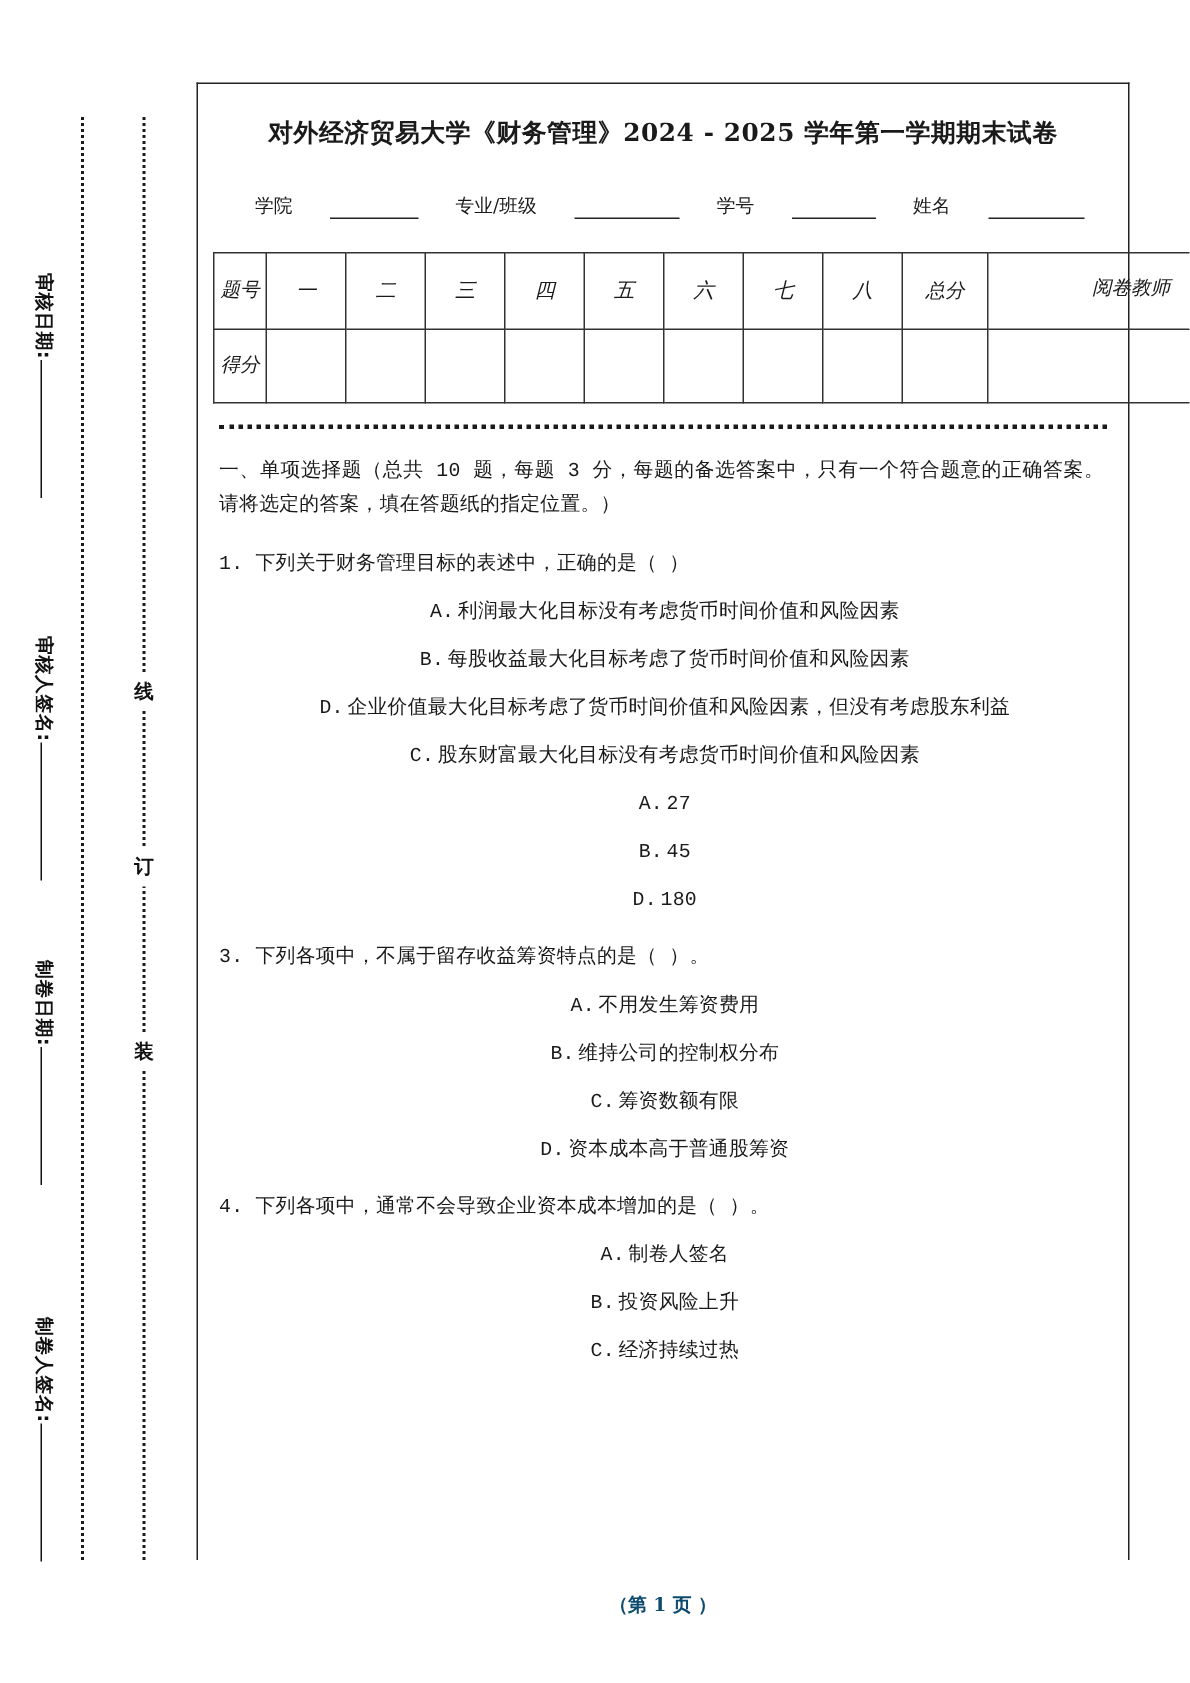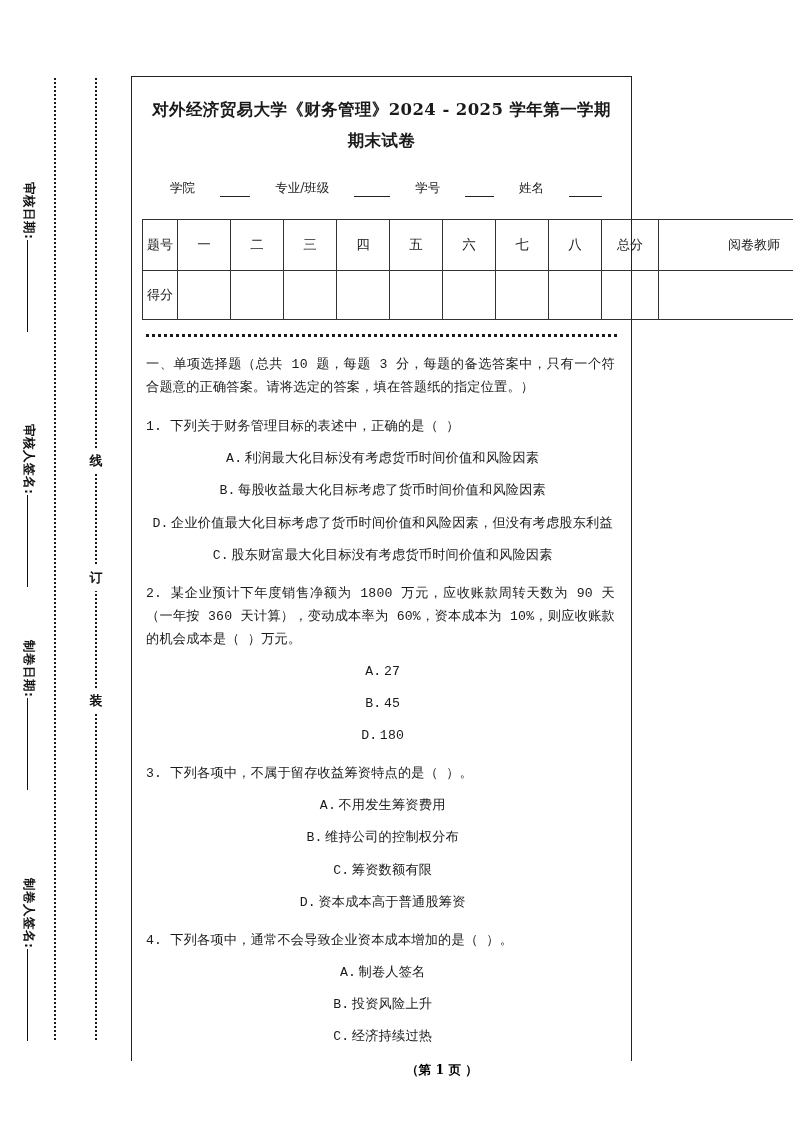--- a/index.html
+++ b/index.html
@@ -78,22 +78,22 @@
     color: #111;
   }
   .seal-word.w1 { top: 448px; }
   .seal-word.w2 { top: 565px; }
   .seal-word.w3 { top: 688px; }
 
   
   .paper {
     position: absolute;
     left: 131px;
-    top: 76px;
-    width: 501px;
+    top: 55px;
+    width: 622px;
     height: 985px;
     border-left: 1.6px solid #222;
     border-right: 1.6px solid #222;
     border-top: 1.6px solid #222;
     box-sizing: border-box;
     padding: 0 10px;
   }
 
   .title {
     text-align: center;
@@ -131,20 +131,21 @@
     margin: 22px auto 0 auto;
     width: 578px;
     table-layout: fixed;
   }
   table.score td {
     border: 1.1px solid #333;
     text-align: center;
     vertical-align: middle;
     font-size: 13.5px;
     font-family: "DejaVu Serif", "Liberation Serif", serif;
+    font-style: italic;
   }
   table.score td.hdr-label {
     width: 34px;
     line-height: 1.18;
     padding: 4px 0;
     font-size: 13px;
   }
   table.score td.num { width: 50px; }
   table.score td.total { width: 54px; font-size: 13px; }
   table.score td.grader {
@@ -191,21 +192,21 @@
   
   .footer {
     position: absolute;
     left: 131px;
     top: 1062px;
     width: 622px;
     text-align: center;
     font-size: 12.5px;
     font-weight: bold;
     font-family: "DejaVu Serif", "Liberation Serif", serif;
-    color: #000000;
+    color: #0c4a6e;
   }
 </style>
 </head>
 <body>
 
 <div class="margin-labels">
   <div class="v-label l1"><span>审核日期:</span><span class="ul"></span></div>
   <div class="v-label l2"><span>审核人签名:</span><span class="ul"></span></div>
   <div class="v-label l3"><span>制卷日期:</span><span class="ul"></span></div>
   <div class="v-label l4"><span>制卷人签名:</span><span class="ul"></span></div>
@@ -268,21 +269,20 @@
   <div class="content">
 
     <div class="sec-head">一、单项选择题（总共 10 题，每题 3 分，每题的备选答案中，只有一个符合题意的正确答案。请将选定的答案，填在答题纸的指定位置。）</div>
 
     <div class="q-stem">1. 下列关于财务管理目标的表述中，正确的是（  ）</div>
     <div class="opt"><span class="lab">A.</span><span>利润最大化目标没有考虑货币时间价值和风险因素</span></div>
     <div class="opt"><span class="lab">B.</span><span>每股收益最大化目标考虑了货币时间价值和风险因素</span></div>
     <div class="opt"><span class="lab">D.</span><span>企业价值最大化目标考虑了货币时间价值和风险因素，但没有考虑股东利益</span></div>
     <div class="opt"><span class="lab">C.</span><span>股东财富最大化目标没有考虑货币时间价值和风险因素</span></div>
 
-    <div class="q-stem">2. 某企业预计下年度销售净额为 1800 万元，应收账款周转天数为 90 天（一年按 360 天计算），变动成本率为 60%，资本成本为 10%，则应收账款的机会成本是（  ）万元。</div>
     <div class="opt"><span class="lab">A.</span><span>27</span></div>
     <div class="opt"><span class="lab">B.</span><span>45</span></div>
     <div class="opt"><span class="lab">D.</span><span>180</span></div>
 
     <div class="q-stem">3. 下列各项中，不属于留存收益筹资特点的是（  ）。</div>
     <div class="opt"><span class="lab">A.</span><span>不用发生筹资费用</span></div>
     <div class="opt"><span class="lab">B.</span><span>维持公司的控制权分布</span></div>
     <div class="opt"><span class="lab">C.</span><span>筹资数额有限</span></div>
     <div class="opt"><span class="lab">D.</span><span>资本成本高于普通股筹资</span></div>
 

